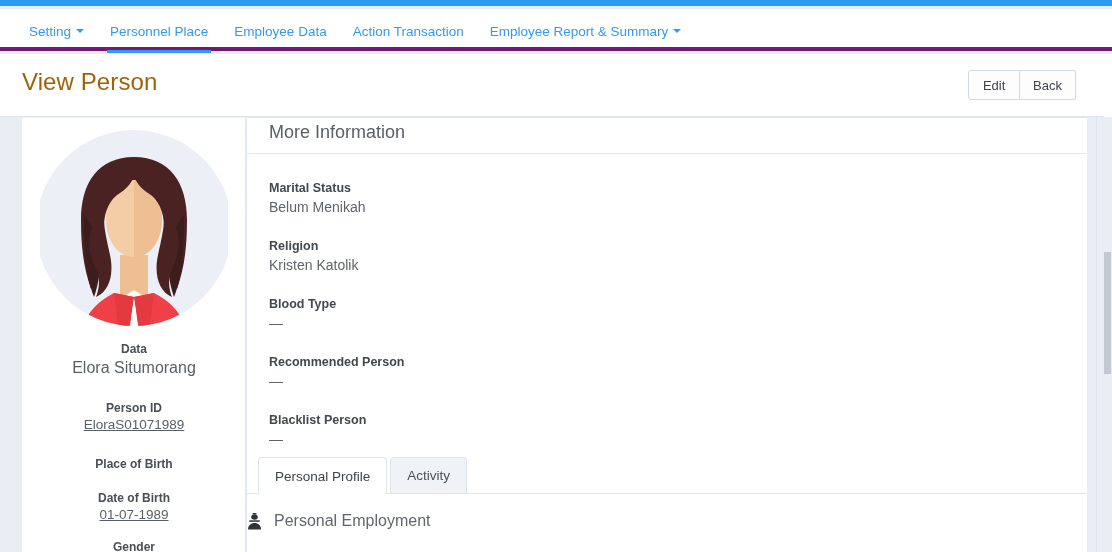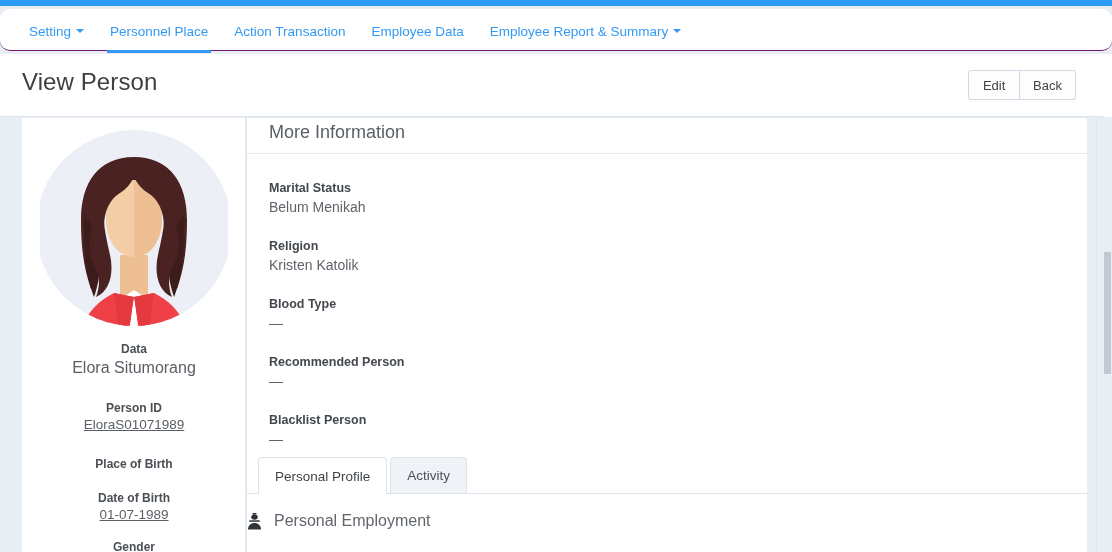--- a/index.html
+++ b/index.html
@@ -21,22 +21,21 @@
   }
   .top-strip-shadow {
     position: absolute; top: 6px; left: 0; width: 1112px; height: 3px;
     background: #e9edf4;
   }
 
   
   .navbar {
     position: absolute; top: 9px; left: 0; width: 1112px; height: 42px;
     background: #ffffff;
-    border-bottom: 1px solid #701a75;
-    border-radius: 10px;
+    border-bottom: 4px solid #701a75;
   }
   .nav-items { display: flex; align-items: stretch; height: 44px; padding-left: 16px; }
   .nav-item {
     position: relative;
     display: flex; align-items: center;
     padding: 0 13px;
     font-size: 13.5px;
     color: #3399f3;
     white-space: nowrap;
     cursor: pointer;
@@ -56,21 +55,21 @@
   }
 
   
   .page-head {
     position: absolute; top: 54px; left: 0; width: 1104px; height: 63px;
     background: #ffffff;
     border-bottom: 1px solid #dfe5ee;
   }
   .page-title {
     position: absolute; left: 22px; top: 14px;
-    font-size: 24px; font-weight: 400; color: #404040;
+    font-size: 24px; font-weight: 400; color: #a16207;
     letter-spacing: .1px;
   }
   .btn-group {
     position: absolute; right: 28px; top: 16px;
     display: flex;
   }
   .btn {
     height: 30px; min-width: 52px;
     display: flex; align-items: center; justify-content: center;
     padding: 0 13px;
@@ -217,25 +216,25 @@
       <div class="nav-item">
         <span>Setting</span>
         <span class="caret"></span>
       </div>
 
       <div class="nav-item active">
         <span>Personnel Place</span>
       </div>
 
       <div class="nav-item">
+        <span>Employee Data</span>
+      </div>
+
+      <div class="nav-item">
         <span>Action Transaction</span>
-      </div>
-
-      <div class="nav-item">
-        <span>Employee Data</span>
       </div>
 
       <div class="nav-item">
         <span>Employee Report &amp; Summary</span>
         <span class="caret"></span>
       </div>
 
     </div>
   </div>
 

